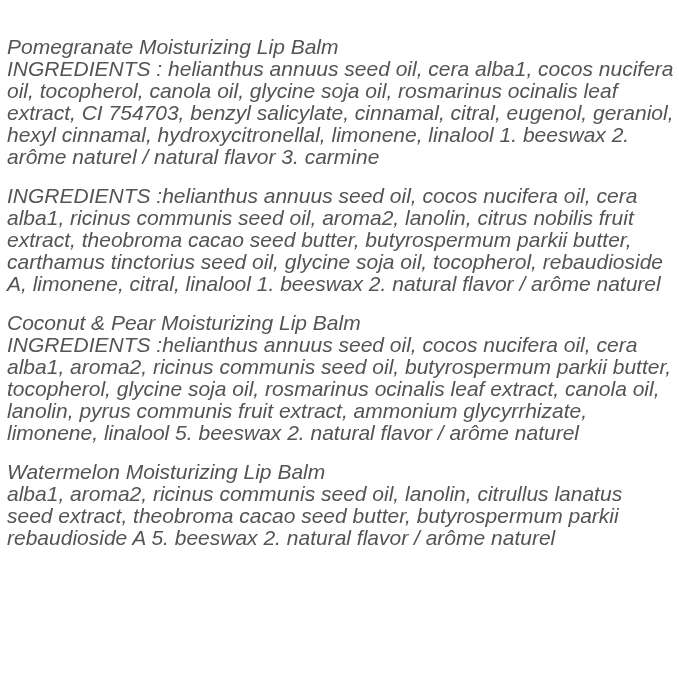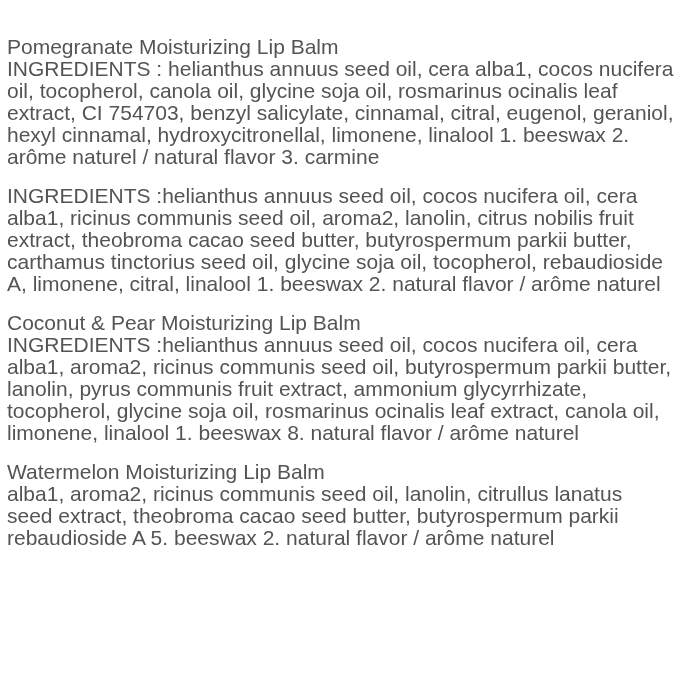--- a/index.html
+++ b/index.html
@@ -23,20 +23,21 @@
     color: #545454;
     font-weight: 400;
     letter-spacing: 0;
   }
   .product {
     margin: 0 0 17px 0;
   }
   .product-title,
   .ing-line {
     white-space: nowrap;
+    font-style: italic;
   }
 </style>
 </head>
 <body>
 
 <div class="sheet">
 
   <section class="product">
     <div class="product-title">Pomegranate Moisturizing Lip Balm</div>
     <div class="ing-line">INGREDIENTS : helianthus annuus seed oil, cera alba1, cocos nucifera</div>
@@ -51,23 +52,23 @@
     <div class="ing-line">alba1, ricinus communis seed oil, aroma2, lanolin, citrus nobilis fruit</div>
     <div class="ing-line">extract, theobroma cacao seed butter, butyrospermum parkii butter,</div>
     <div class="ing-line">carthamus tinctorius seed oil, glycine soja oil, tocopherol, rebaudioside</div>
     <div class="ing-line">A, limonene, citral, linalool 1. beeswax 2. natural flavor / arôme naturel</div>
   </section>
 
   <section class="product">
     <div class="product-title">Coconut &amp; Pear Moisturizing Lip Balm</div>
     <div class="ing-line">INGREDIENTS :helianthus annuus seed oil, cocos nucifera oil, cera</div>
     <div class="ing-line">alba1, aroma2, ricinus communis seed oil, butyrospermum parkii butter,</div>
+    <div class="ing-line">tocopherol, glycine soja oil, rosmarinus ocinalis leaf extract, canola oil,</div>
     <div class="ing-line">lanolin, pyrus communis fruit extract, ammonium glycyrrhizate,</div>
-    <div class="ing-line">tocopherol, glycine soja oil, rosmarinus ocinalis leaf extract, canola oil,</div>
-    <div class="ing-line">limonene, linalool 1. beeswax 8. natural flavor / arôme naturel</div>
+    <div class="ing-line">limonene, linalool 5. beeswax 2. natural flavor / arôme naturel</div>
   </section>
 
   <section class="product">
     <div class="product-title">Watermelon Moisturizing Lip Balm</div>
     <div class="ing-line">alba1, aroma2, ricinus communis seed oil, lanolin, citrullus lanatus</div>
     <div class="ing-line">seed extract, theobroma cacao seed butter, butyrospermum parkii</div>
     <div class="ing-line">rebaudioside A 5. beeswax 2. natural flavor / arôme naturel</div>
   </section>
 
 </div>

